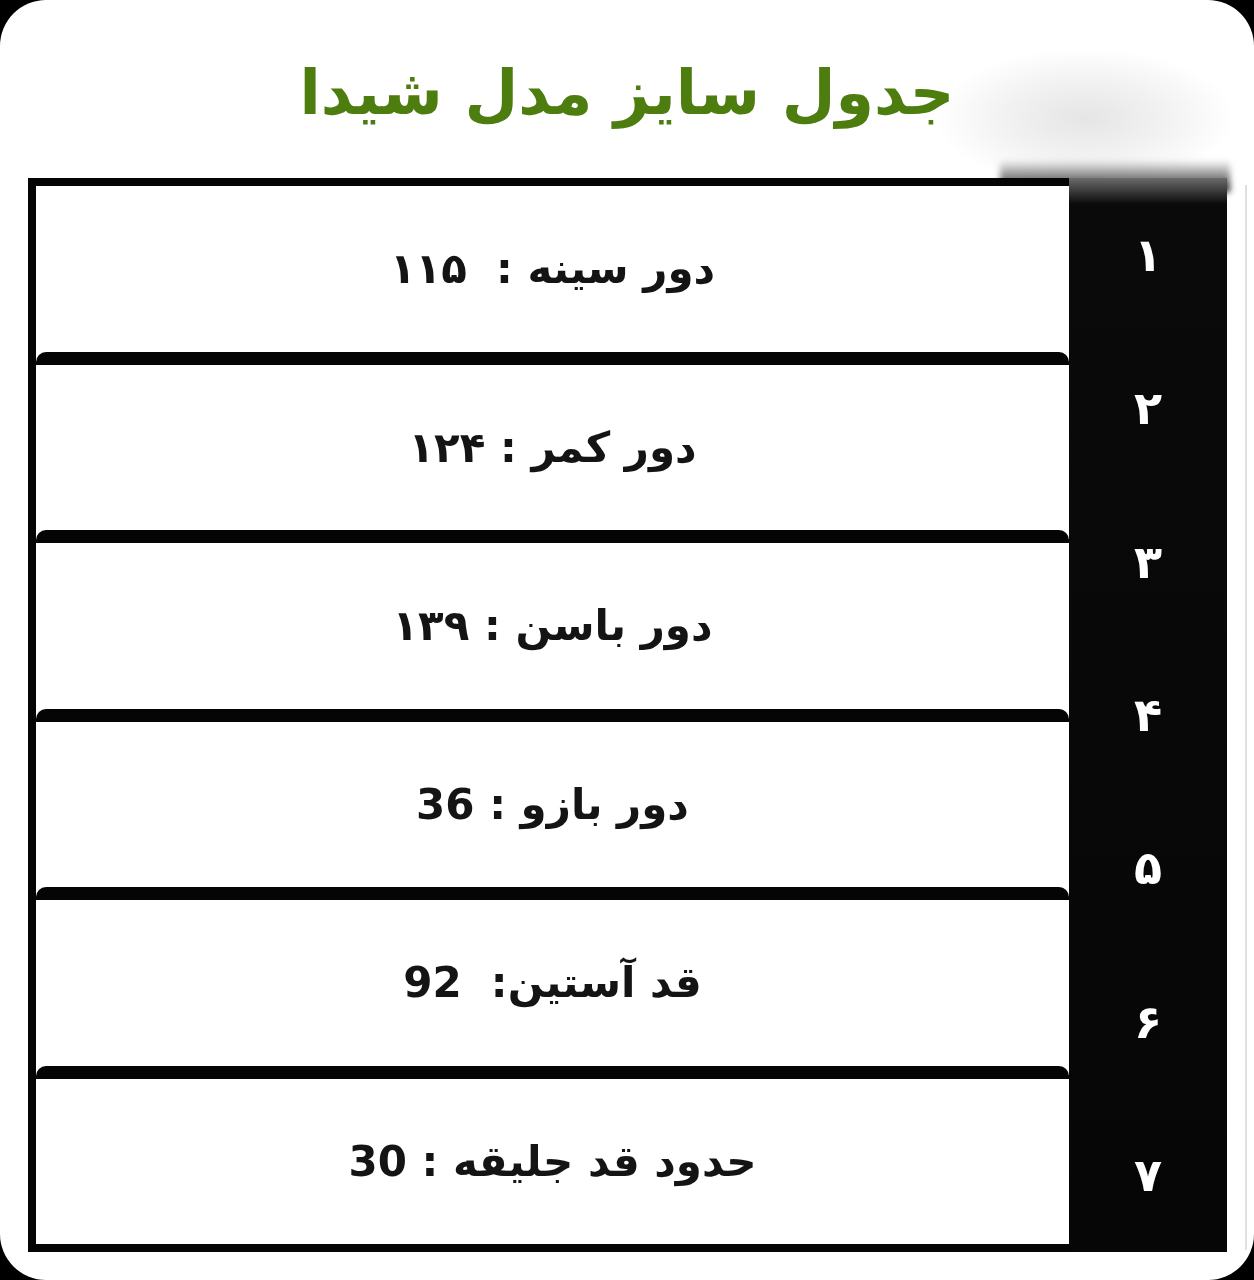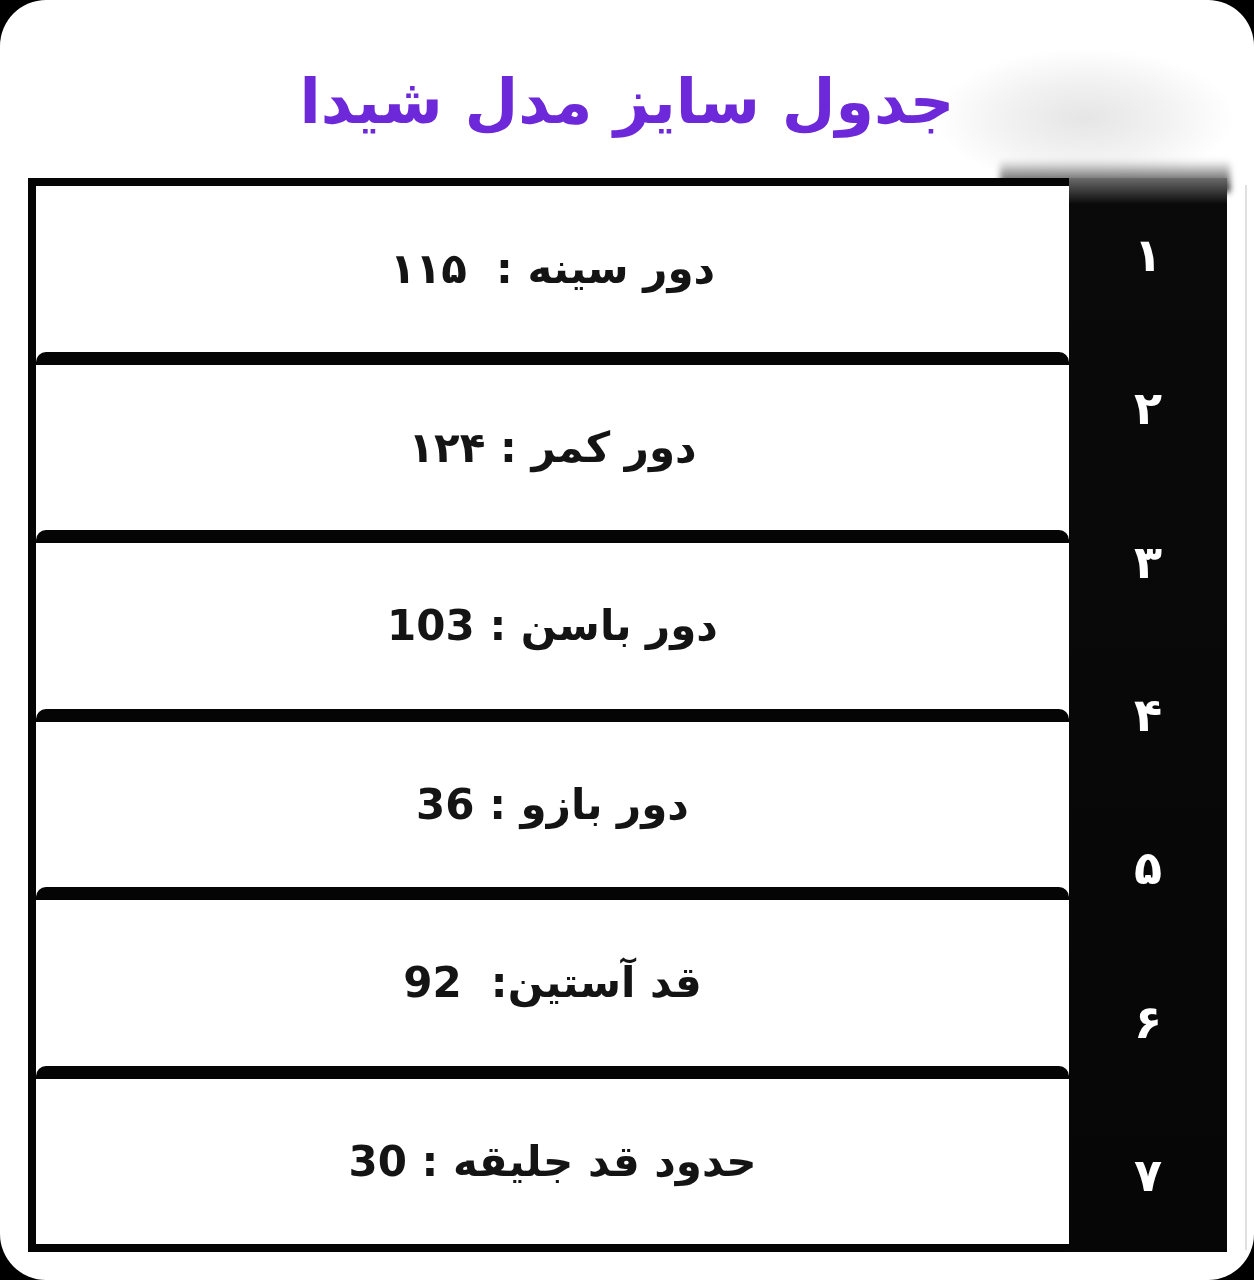--- a/index.html
+++ b/index.html
@@ -19,26 +19,26 @@
     position: absolute;
     inset: 0;
     background: #ffffff;
     border-radius: 46px;
   }
   .title {
     position: absolute;
     top: 42px;
     left: 0;
     right: 0;
-    margin: 13px;
+    margin: 4px;
     text-align: center;
     font-size: 62px;
     line-height: 1.5;
     font-weight: bold;
-    color: #6d28d9;
+    color: #4d7c0f;
     letter-spacing: 0;
   }
   
   .smudge-a {
     position: absolute;
     left: 935px;
     top: 48px;
     width: 300px;
     height: 140px;
     background: radial-gradient(closest-side, rgba(0,0,0,0.10), rgba(0,0,0,0.05) 55%, rgba(0,0,0,0) 100%);
@@ -129,21 +129,21 @@
     <div class="size-table">
 
       <div class="rows">
         <div class="row">
           <span class="row-text" dir="rtl">دور سینه :  ۱۱۵</span>
         </div>
         <div class="row">
           <span class="row-text" dir="rtl">دور کمر : ۱۲۴</span>
         </div>
         <div class="row">
-          <span class="row-text" dir="rtl">دور باسن : 103</span>
+          <span class="row-text" dir="rtl">دور باسن : ۱۳۹</span>
         </div>
         <div class="row">
           <span class="row-text" dir="rtl">دور بازو : 36</span>
         </div>
         <div class="row">
           <span class="row-text" dir="rtl">قد آستین:  92</span>
         </div>
         <div class="row">
           <span class="row-text" dir="rtl">حدود قد جلیقه : 30</span>
         </div>

